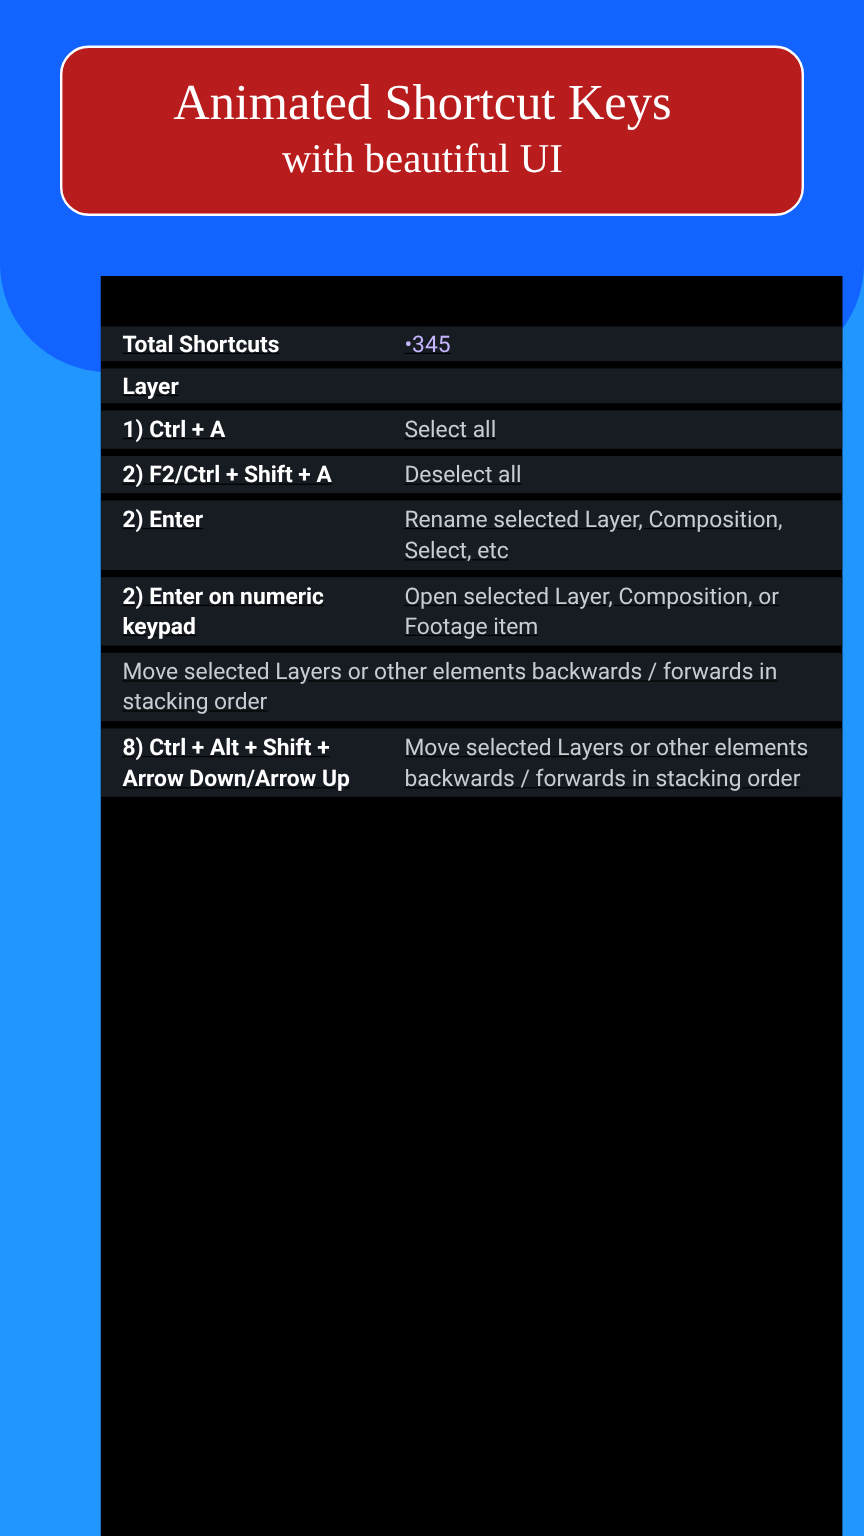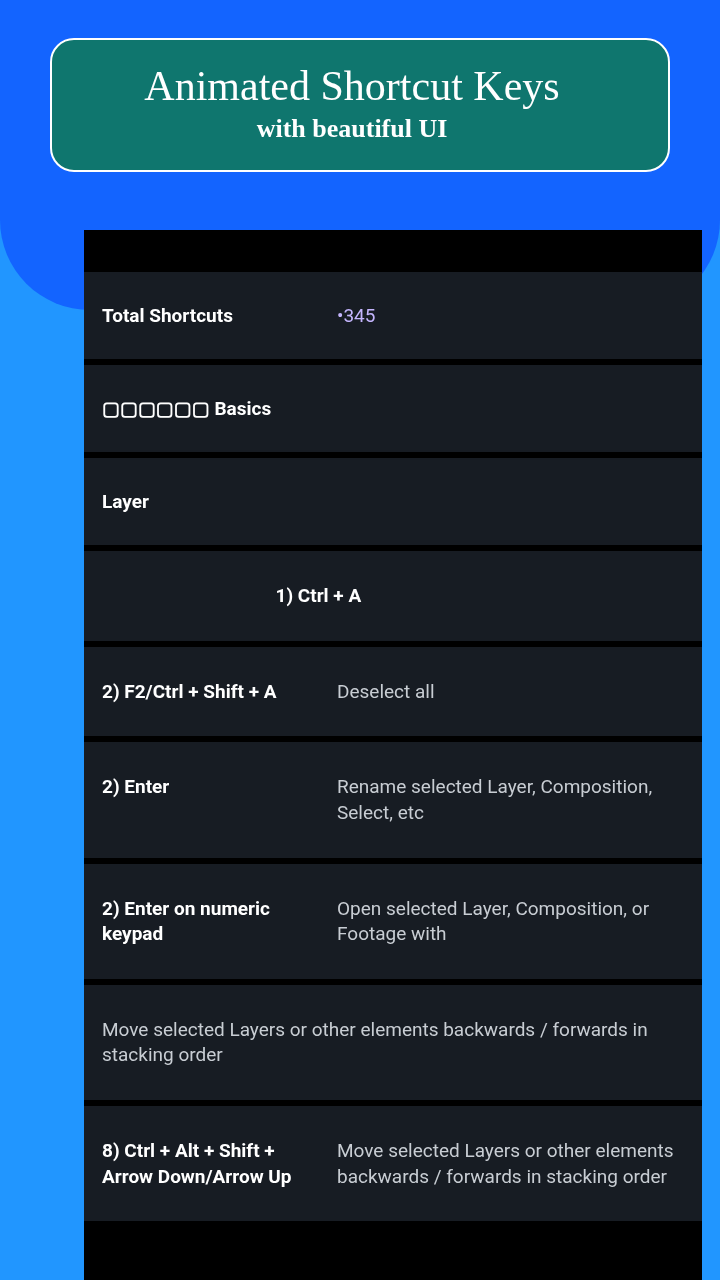--- a/index.html
+++ b/index.html
@@ -23,57 +23,58 @@
       height: 310px;
       background: #1364FF;
       border-bottom-left-radius: 90px;
       border-bottom-right-radius: 90px;
     }
     .header-banner {
       position: absolute;
       top: 38px;
       left: 50px;
       right: 50px;
-      background: #0f766e;
+      background: #b91c1c;
       border: 2px solid #fff;
       border-radius: 24px;
       padding: 22px 36px 26px 20px;
       text-align: center;
     }
     .header-title {
       color: #fff;
       font-family: Georgia, "Times New Roman", serif;
       font-size: 42px;
       font-weight: 400;
       line-height: 1.15;
     }
     .header-subtitle {
       color: #fff;
       font-family: Georgia, "Times New Roman", serif;
-      font-size: 26px;
-      font-weight: 700;
+      font-size: 34px;
+      font-weight: 400;
       margin-top: 4px;
     }
     .app-container {
       position: absolute;
       top: 230px;
       left: 84px;
       right: 18px;
       bottom: 0;
       background: #000;
       overflow: hidden;
     }
     .app-top-bar {
       height: 42px;
       background: #000;
     }
     .section {
       background: #171C23;
-      padding: 32px 18px;
+      padding: 3px 18px;
       margin-bottom: 6px;
+      text-decoration: underline;
     }
     .total-row {
       display: flex;
       align-items: center;
     }
     .total-label {
       color: #fff;
       font-weight: 700;
       font-size: 19px;
       width: 235px;
@@ -96,21 +97,20 @@
       font-size: 19px;
       width: 235px;
     }
     .func-header {
       color: #c8cdd3;
       font-size: 19px;
       flex: 1;
     }
     .shortcut-row {
       display: flex;
-      justify-content: center;
     }
     .shortcut-key {
       color: #fff;
       font-weight: 700;
       font-size: 19px;
       width: 235px;
       line-height: 1.35;
       padding-right: 10px;
     }
     .shortcut-func {
@@ -133,54 +133,52 @@
 <div class="app-container">
   <div class="app-top-bar"></div>
 
   <div class="section">
     <div class="total-row">
       <div class="total-label">Total Shortcuts</div>
       <div class="total-value">•345</div>
     </div>
   </div>
 
-  <div class="section">
-    <div class="category-label">▢▢▢▢▢▢ Basics</div>
-  </div>
 
   <div class="section">
     <div class="header-row">
       <div class="keys-header">Layer</div>
     </div>
   </div>
 
   <div class="section">
     <div class="shortcut-row">
       <div class="shortcut-key">1)  Ctrl + A</div>
+      <div class="shortcut-func">Select all</div>
     </div>
   </div>
 
   <div class="section">
     <div class="shortcut-row">
       <div class="shortcut-key">2)  F2/Ctrl + Shift + A</div>
       <div class="shortcut-func">Deselect all</div>
     </div>
   </div>
 
   <div class="section">
     <div class="shortcut-row">
       <div class="shortcut-key">2)  Enter</div>
       <div class="shortcut-func">Rename selected Layer, Composition, Select, etc</div>
     </div>
   </div>
 
   <div class="section">
     <div class="shortcut-row">
       <div class="shortcut-key">2)  Enter on numeric keypad</div>
-      <div class="shortcut-func">Open selected Layer, Composition, or Footage with</div>
+      <div class="shortcut-func">Open selected Layer, Composition, or Footage item</div>
     </div>
   </div>
 
   <div class="section">
     <div class="shortcut-row">
       <div class="shortcut-func">Move selected Layers or other elements backwards / forwards in stacking order</div>
     </div>
   </div>
 
   <div class="section">

